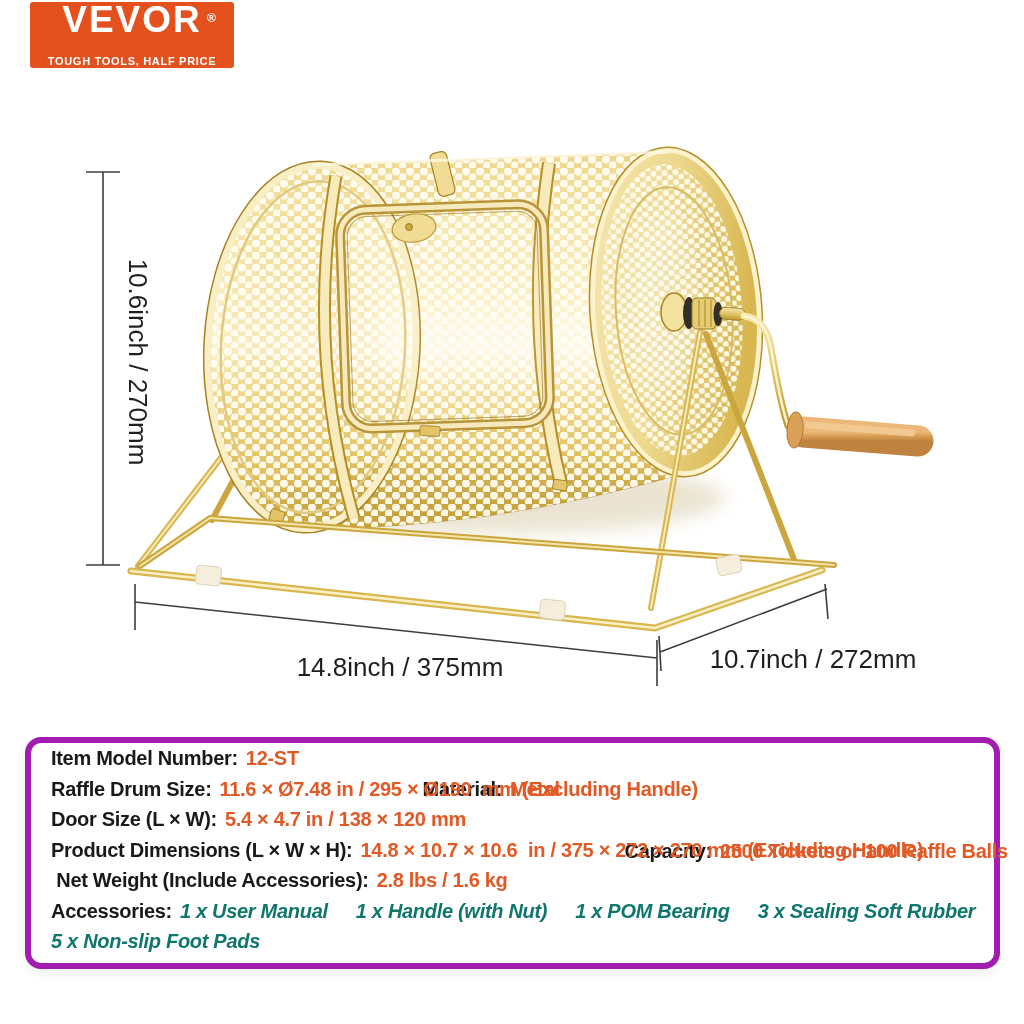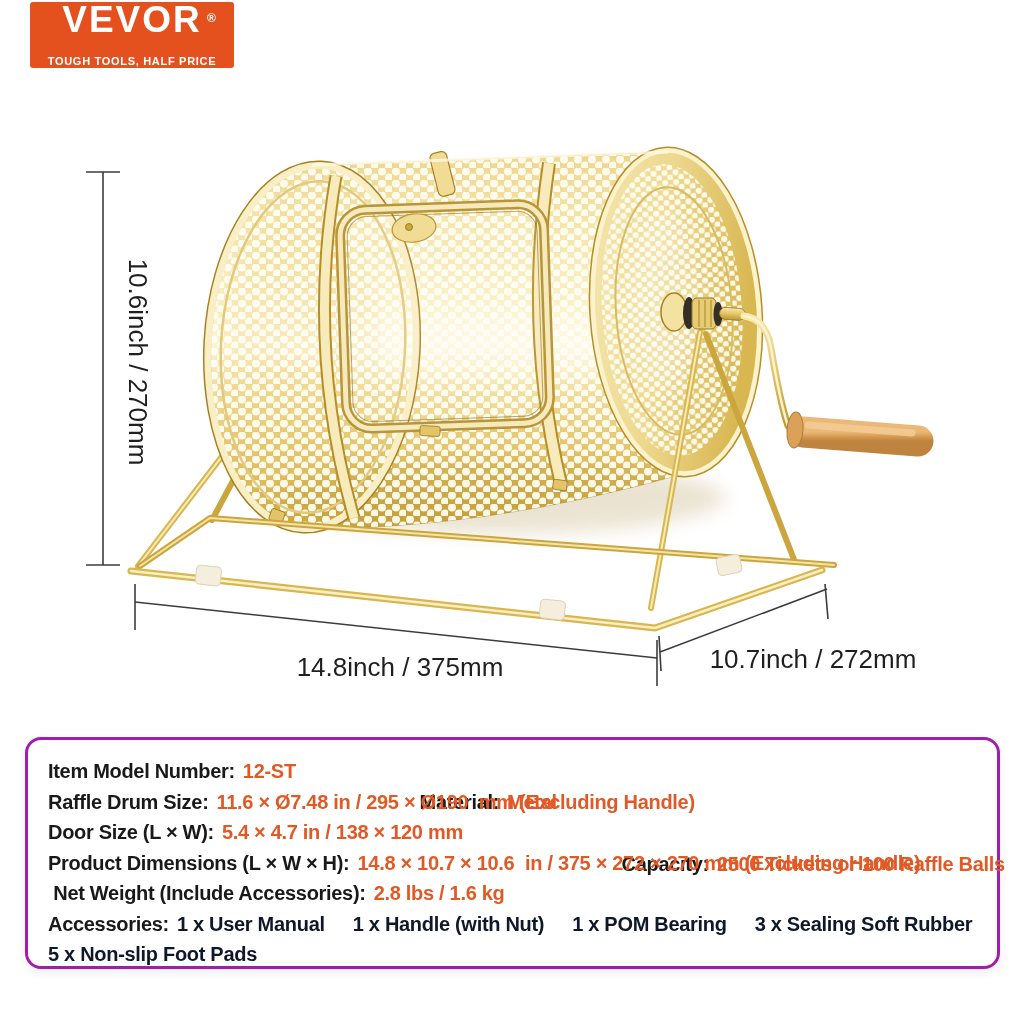--- a/index.html
+++ b/index.html
@@ -19,34 +19,34 @@
     position:relative;margin-top:2px;
   }
   .logo-reg{font-size:12px;font-weight:bold;position:absolute;top:-2px;right:-14px;letter-spacing:0;}
   .logo-tagline{font-size:11px;font-weight:bold;letter-spacing:.7px;line-height:14px;margin-top:16px;white-space:nowrap;}
   
   .product-svg{position:absolute;left:0;top:0;width:1024px;height:735px;}
   .dim-text{font-family:"Liberation Sans","DejaVu Sans",sans-serif;font-size:26px;fill:#1f1f1f;}
   
   .spec-panel{
     position:absolute;left:25px;top:737px;width:975px;height:232px;
-    background:#ffffff;border:3px solid #a21caf;border-radius:16px;
+    background:#ffffff;border:6px solid #a21caf;border-radius:16px;
     box-shadow:0 4px 10px rgba(0,0,0,0.07);
-    box-sizing:border-box;padding:16px 0 0 20px;
+    box-sizing:border-box;padding:0 0 0 20px;
   }
   .spec-row{
     position:relative;height:30.5px;line-height:30.5px;
     font-size:20px;font-weight:bold;letter-spacing:-0.3px;white-space:nowrap;
   }
   .spec-row span{white-space:pre;}
   .spec-label{color:#191919;margin-right:8px;}
   .spec-value{color:#E15A26;}
   .pair2-row0{position:absolute;left:340px;top:0;}
   .pair2-row2{position:absolute;left:542px;top:1px;}
-  .acc-item{color:#0f172a;margin-right:28px;}
+  .acc-item{color:#0f766e;margin-right:28px;font-style:italic;}
 </style>
 </head>
 <body>
 
 <div class="logo">
   <div class="logo-name">
     <span>VEVOR</span>
     <span class="logo-reg">®</span>
   </div>
   <div class="logo-tagline">TOUGH TOOLS, HALF PRICE</div>

